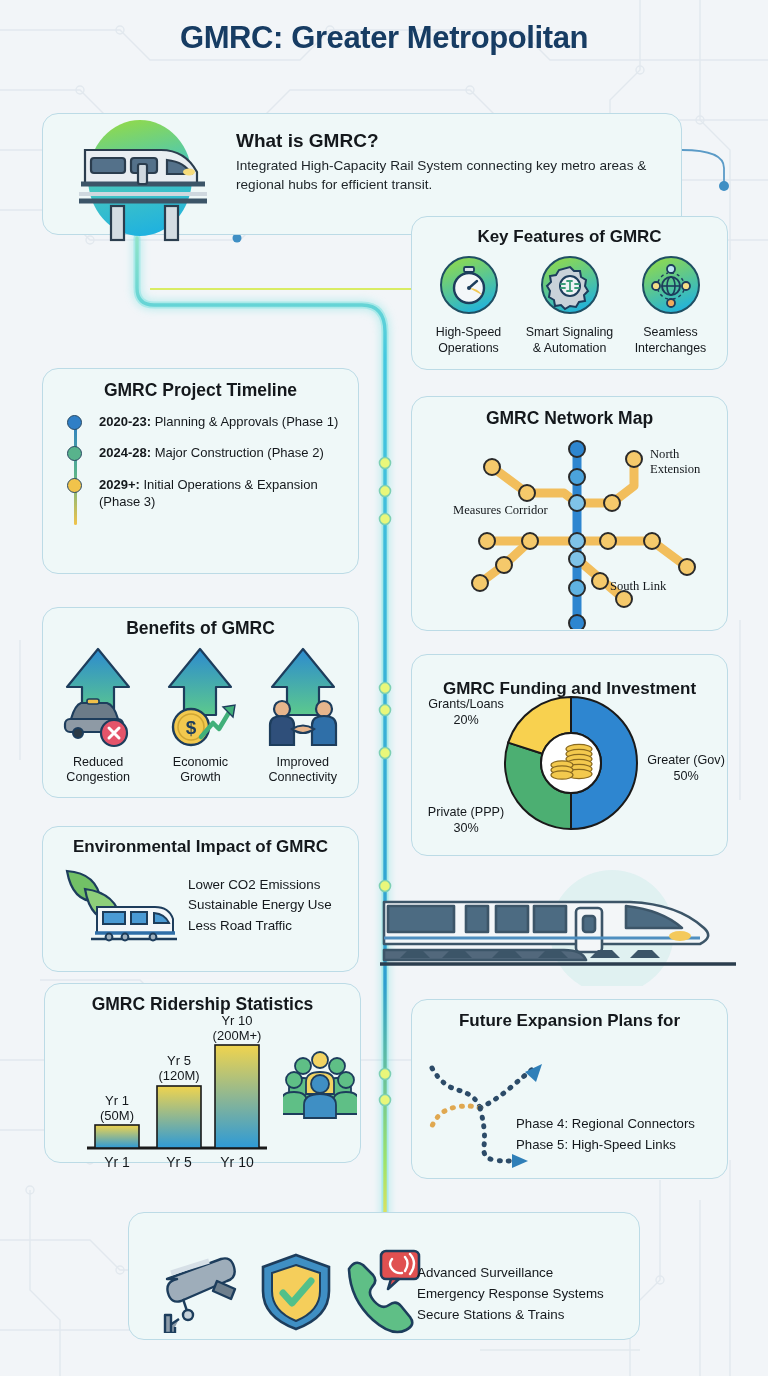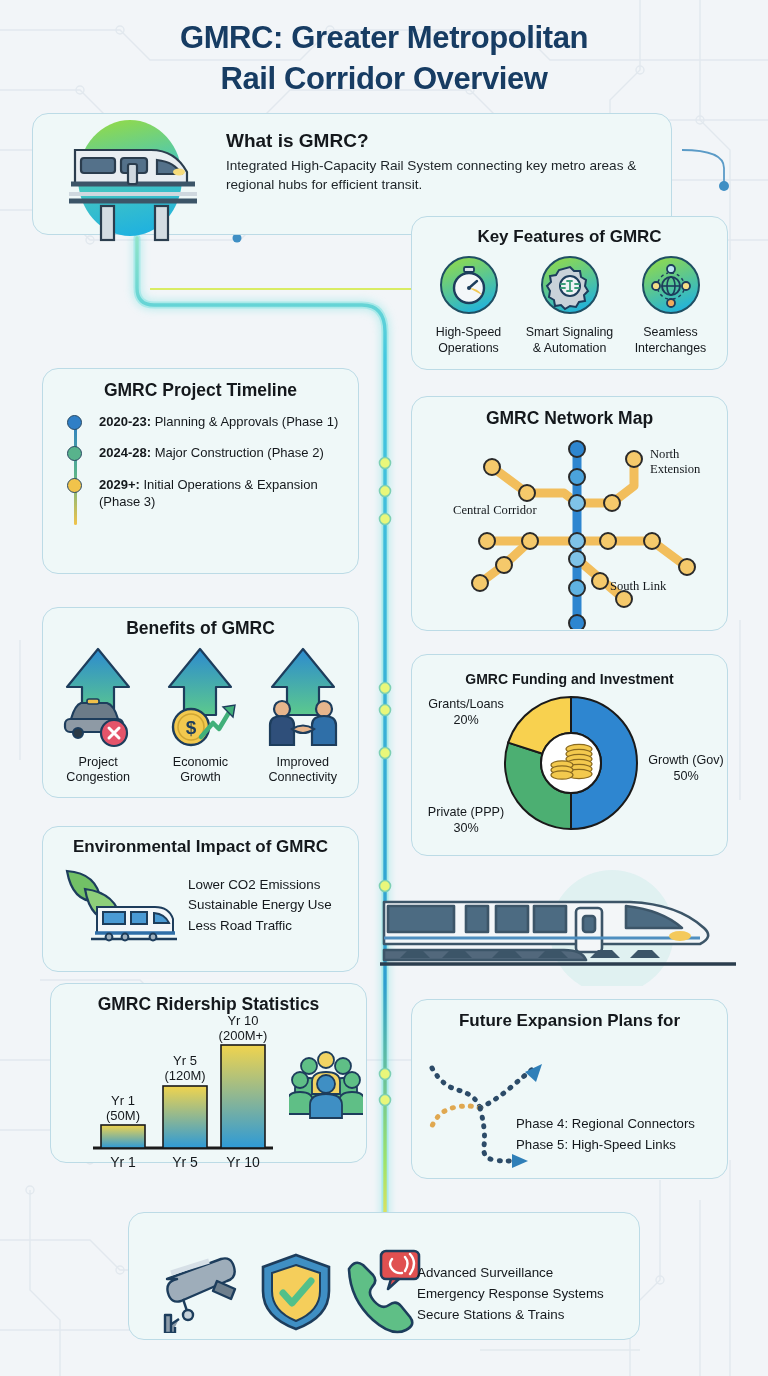--- a/index.html
+++ b/index.html
@@ -30,21 +30,21 @@
     border-radius: 16px;
   }
   .card-title {
     text-align: center;
     color: #14181c;
     font-weight: bold;
     line-height: 1.2;
   }
 
   
-  #card-what { left: 32px; top: 113px; width: 640px; height: 122px; }
+  #card-what { left: 42px; top: 113px; width: 640px; height: 122px; }
   #what-title { position: absolute; left: 193px; top: 16px; font-size: 19px; font-weight: bold; color: #14181c; }
   #what-desc { position: absolute; left: 193px; top: 42px; width: 435px; font-size: 13.6px; color: #1d2327; line-height: 1.42; }
 
   
   #card-features { left: 411px; top: 216px; width: 317px; height: 154px; }
   #features-title { font-size: 17px; margin-top: 10px; }
   .feat-row { display: flex; justify-content: space-around; margin-top: 8px; padding: 0 6px; }
   .feat { width: 96px; text-align: center; }
   .feat-label { font-size: 12.4px; color: #14181c; line-height: 1.22; margin-top: 6px; }
 
@@ -66,30 +66,30 @@
 
   
   #card-benefits { left: 42px; top: 607px; width: 317px; height: 191px; }
   #benefits-title { font-size: 17.5px; margin-top: 10px; }
   .ben-row { display: flex; justify-content: space-around; margin-top: 4px; padding: 0 4px; }
   .ben { width: 98px; text-align: center; }
   .ben-label { font-size: 12.6px; color: #14181c; line-height: 1.22; margin-top: 2px; }
 
   
   #card-funding { left: 411px; top: 654px; width: 317px; height: 202px; }
-  #funding-title { font-size: 14px; margin-top: 16px; }
+  #funding-title { font-size: 17px; margin-top: 24px; }
   .fund-label { position: absolute; font-size: 12.6px; color: #14181c; text-align: center; line-height: 1.25; }
 
   
   #card-env { left: 42px; top: 826px; width: 317px; height: 146px; }
   #env-title { font-size: 17px; margin-top: 10px; }
   #env-lines { position: absolute; left: 145px; top: 48px; font-size: 13.4px; color: #14181c; line-height: 1.52; }
 
   
-  #card-ridership { left: 50px; top: 983px; width: 317px; height: 180px; }
+  #card-ridership { left: 44px; top: 983px; width: 317px; height: 180px; }
   #ridership-title { font-size: 17.5px; margin-top: 10px; }
 
   
   #card-future { left: 411px; top: 999px; width: 317px; height: 180px; }
   #future-title { font-size: 17px; margin-top: 11px; }
   #future-lines { position: absolute; left: 104px; top: 114px; font-size: 13.2px; color: #14181c; line-height: 1.58; }
 
   
   #card-safety { left: 128px; top: 1212px; width: 512px; height: 128px; }
   #safety-title { font-size: 17.5px; margin-top: 10px; }
@@ -206,21 +206,20 @@
   </g>
 
   <path d="M682 150 Q724 150 724 168 V182" stroke="#5b9bc7" stroke-width="1.8" fill="none"></path>
   <circle cx="724" cy="186" r="5" fill="#3f8fc4"></circle>
 </svg>
 
 <div class="page">
 
   <div class="title">
     <div>GMRC: Greater Metropolitan</div>
-    <div>Rail Corridor Overview</div>
   </div>
 
   <div class="card" id="card-what">
     <svg style="position:absolute;left:16px;top:-6px" width="162" height="134" viewBox="0 0 162 134">
       <defs>
         <linearGradient id="wgCircle" x1="0.4" y1="0" x2="0.6" y2="1">
           <stop offset="0" stop-color="#8ed94f"></stop>
             <stop offset="0.5" stop-color="#46c6c0"></stop>
           <stop offset="1" stop-color="#1eb1e0"></stop>
         </linearGradient>
@@ -380,21 +379,21 @@
         <circle cx="165" cy="110" r="8" fill="#7FC3E8"></circle>
         <circle cx="165" cy="128" r="8" fill="#7FC3E8"></circle>
         <circle cx="165" cy="157" r="8" fill="#5FB2E2"></circle>
         <circle cx="165" cy="192" r="8" fill="#2E86D0"></circle>
       </g>
     </svg>
 
     <div class="map-label" style="left:238px; top:50px; line-height:1.2">
       <span>North</span><br><span>Extension</span>
     </div>
-    <div class="map-label" style="left:41px; top:106px">Central Corridor</div>
+    <div class="map-label" style="left:41px; top:106px">Measures Corridor</div>
     <div class="map-label" style="left:198px; top:182px">South Link</div>
   </div>
 
   <div class="card" id="card-benefits">
     <div class="card-title" id="benefits-title">Benefits of GMRC</div>
     <div class="ben-row">
 
       <div class="ben">
         <svg width="86" height="106" viewBox="0 0 86 106">
           <defs>
@@ -408,21 +407,21 @@
             <path d="M10 24 q4 -14 10 -16 h26 q7 2 11 16 z" fill="#6b7b88" stroke="#1d3d5c" stroke-width="2.2"></path>
             <rect x="4" y="24" width="58" height="13" rx="5" fill="#8e9aa5" stroke="#1d3d5c" stroke-width="2.2"></rect>
             <circle cx="17" cy="38" r="5" fill="#2b3a46" stroke="#1d3d5c" stroke-width="2"></circle>
             <circle cx="50" cy="38" r="5" fill="#2b3a46" stroke="#1d3d5c" stroke-width="2"></circle>
             <rect x="26" y="4" width="12" height="5" rx="2" fill="#f0c04a" stroke="#1d3d5c" stroke-width="1.6"></rect>
           </g>
           <circle cx="59" cy="90" r="13" fill="#e4546a" stroke="#1d3d5c" stroke-width="2.2"></circle>
           <path d="M54 85 L64 95 M64 85 L54 95" stroke="#fff" stroke-width="3" stroke-linecap="round"></path>
         </svg>
         <div class="ben-label">
-          <span>Project</span><br><span>Congestion</span>
+          <span>Reduced</span><br><span>Congestion</span>
         </div>
       </div>
 
       <div class="ben">
         <svg width="86" height="106" viewBox="0 0 86 106">
           <path d="M43 6 L74 44 H59 V72 H27 V44 H12 Z" fill="url(#arrG)" stroke="#1d3d5c" stroke-width="2.2" stroke-linejoin="round"></path>
           <circle cx="34" cy="84" r="18" fill="#f3c94e" stroke="#1d3d5c" stroke-width="2.4"></circle>
           <circle cx="34" cy="84" r="13" fill="none" stroke="#cfa634" stroke-width="1.6"></circle>
           <text x="34" y="91" font-family="Liberation Sans, sans-serif" font-size="19" font-weight="bold" fill="#1d3d5c" text-anchor="middle">$</text>
           <path d="M44 94 L56 80 L62 86 L74 66" stroke="#41b07a" stroke-width="4.5" fill="none" stroke-linecap="round" stroke-linejoin="round"></path>
@@ -471,21 +470,21 @@
           <ellipse cx="82" cy="80" rx="13" ry="4.6" fill="#f3c94e"></ellipse>
           <ellipse cx="82" cy="85" rx="13" ry="4.6" fill="#f3c94e"></ellipse>
           <ellipse cx="65" cy="76" rx="11" ry="4.2" fill="#f3c94e"></ellipse>
           <ellipse cx="65" cy="81" rx="11" ry="4.2" fill="#f3c94e"></ellipse>
           <ellipse cx="65" cy="86" rx="11" ry="4.2" fill="#f3c94e"></ellipse>
         </g>
       </g>
     </svg>
 
     <div class="fund-label" style="left:231px; top:98px; width:86px">
-      <span>Growth (Gov)</span><br><span>50%</span>
+      <span>Greater (Gov)</span><br><span>50%</span>
     </div>
     <div class="fund-label" style="left:6px; top:150px; width:96px">
       <span>Private (PPP)</span><br><span>30%</span>
     </div>
     <div class="fund-label" style="left:4px; top:42px; width:100px">
       <span>Grants/Loans</span><br><span>20%</span>
     </div>
   </div>
 
   <div class="card" id="card-env">

